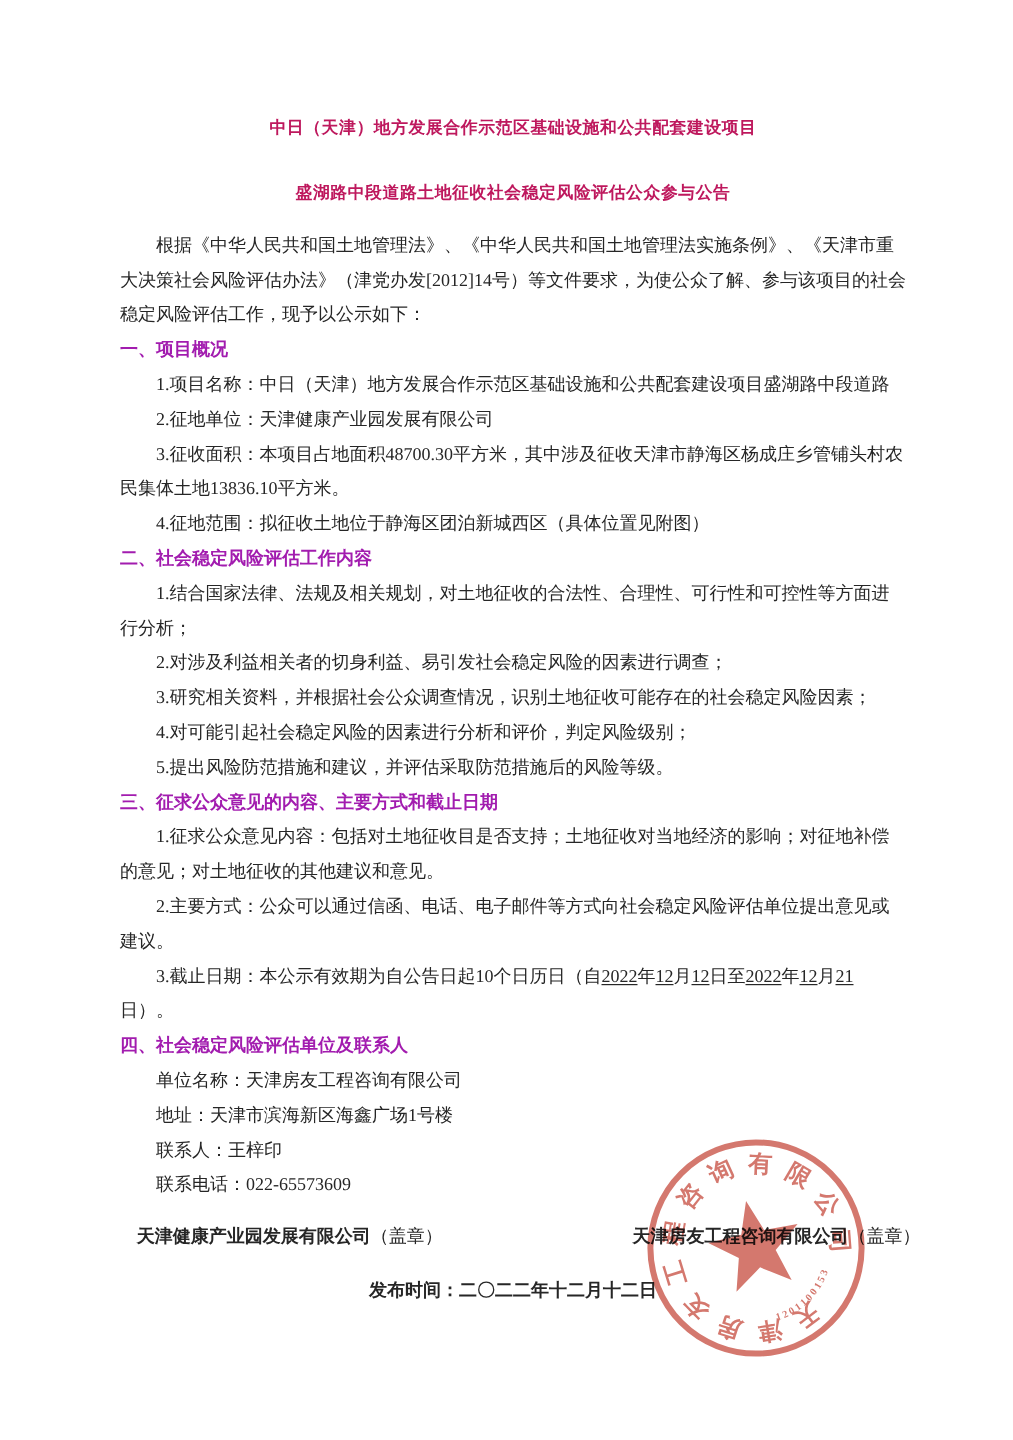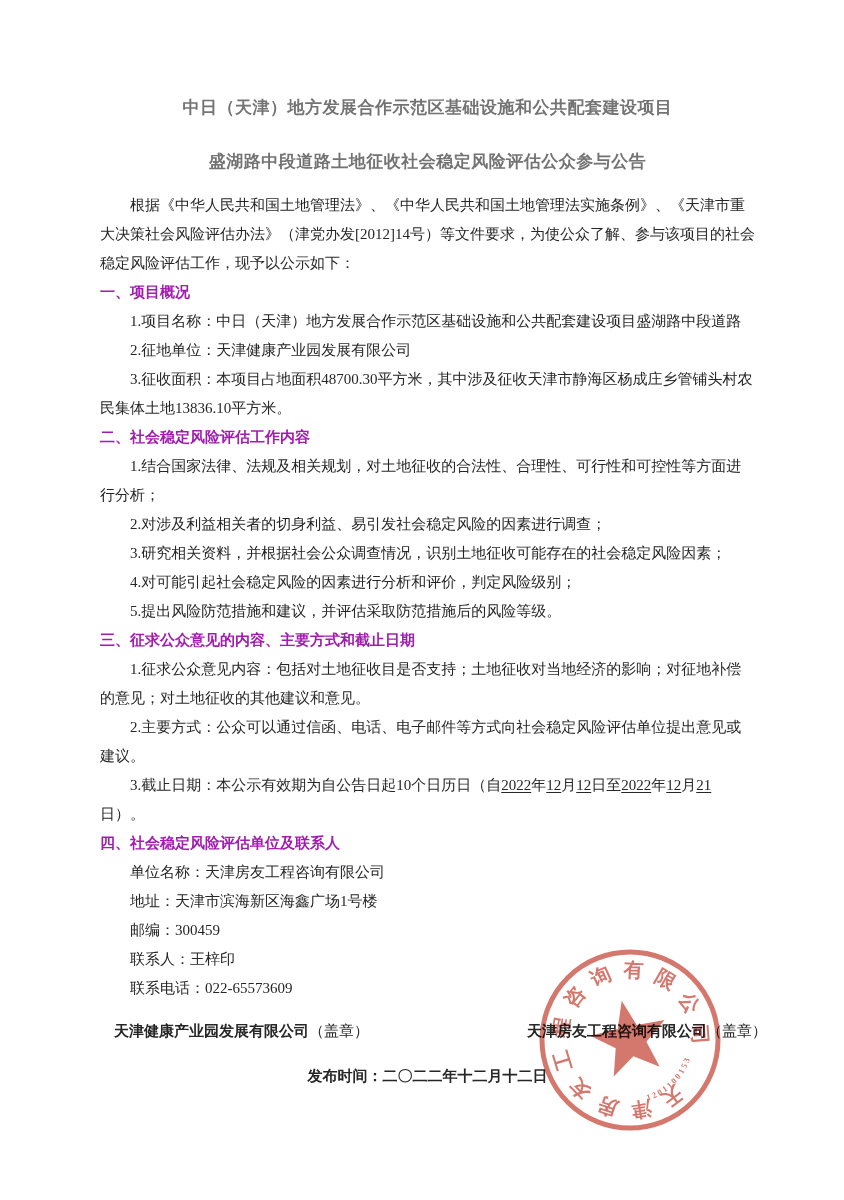--- a/index.html
+++ b/index.html
@@ -10,26 +10,26 @@
     overflow:hidden;
     font-family:"Liberation Serif","DejaVu Serif",serif;
     color:#262626;
   }
   .content{
     position:absolute;
     left:100px;top:93px;
     width:655px;
   }
   .doc-title{
-    font-size:17px;
+    font-size:14px;
     font-weight:700;
     text-align:center;
     line-height:30px;
     letter-spacing:0.5px;
-    color:#737373;
+    color:#be185d;
   }
   .doc-title.first{margin-bottom:24px;}
   .doc-title.second{margin-bottom:14px;}
   .body-text{font-size:15px;line-height:29px;}
   .body-text p{margin:0;text-indent:2em;}
   .body-text p.heading{font-weight:700;text-indent:0;color:#a21caf;}
   .u{text-decoration:underline;text-underline-offset:2px;}
   .signature-row{
     display:flex;
     justify-content:space-between;
@@ -74,37 +74,37 @@
     <div class="doc-title first">中日（天津）地方发展合作示范区基础设施和公共配套建设项目</div>
     <div class="doc-title second">盛湖路中段道路土地征收社会稳定风险评估公众参与公告</div>
 
     <div class="body-text">
       <p>根据《中华人民共和国土地管理法》、《中华人民共和国土地管理法实施条例》、《天津市重大决策社会风险评估办法》（津党办发[2012]14号）等文件要求，为使公众了解、参与该项目的社会稳定风险评估工作，现予以公示如下：</p>
 
       <p class="heading">一、项目概况</p>
       <p>1.项目名称：中日（天津）地方发展合作示范区基础设施和公共配套建设项目盛湖路中段道路</p>
       <p>2.征地单位：天津健康产业园发展有限公司</p>
       <p>3.征收面积：本项目占地面积48700.30平方米，其中涉及征收天津市静海区杨成庄乡管铺头村农民集体土地13836.10平方米。</p>
+      <p>4.征地范围：拟征收土地位于静海区团泊新城西区（具体位置见附图）</p>
 
       <p class="heading">二、社会稳定风险评估工作内容</p>
       <p>1.结合国家法律、法规及相关规划，对土地征收的合法性、合理性、可行性和可控性等方面进行分析；</p>
       <p>2.对涉及利益相关者的切身利益、易引发社会稳定风险的因素进行调查；</p>
       <p>3.研究相关资料，并根据社会公众调查情况，识别土地征收可能存在的社会稳定风险因素；</p>
       <p>4.对可能引起社会稳定风险的因素进行分析和评价，判定风险级别；</p>
       <p>5.提出风险防范措施和建议，并评估采取防范措施后的风险等级。</p>
 
       <p class="heading">三、征求公众意见的内容、主要方式和截止日期</p>
       <p>1.征求公众意见内容：包括对土地征收目是否支持；土地征收对当地经济的影响；对征地补偿的意见；对土地征收的其他建议和意见。</p>
       <p>2.主要方式：公众可以通过信函、电话、电子邮件等方式向社会稳定风险评估单位提出意见或建议。</p>
       <p><span>3.截止日期：本公示有效期为自公告日起10个日历日（自</span><span class="u">2022</span><span>年</span><span class="u">12</span><span>月</span><span class="u">12</span><span>日至</span><span class="u">2022</span><span>年</span><span class="u">12</span><span>月</span><span class="u">21</span><span>日）。</span></p>
 
       <p class="heading">四、社会稳定风险评估单位及联系人</p>
       <p>单位名称：天津房友工程咨询有限公司</p>
       <p>地址：天津市滨海新区海鑫广场1号楼</p>
-      <p>邮编：300459</p>
       <p>联系人：王梓印</p>
       <p>联系电话：022-65573609</p>
     </div>
 
     <div class="signature-row">
       <span><span class="company">天津健康产业园发展有限公司</span><span class="seal-suffix">（盖章）</span></span>
       <span><span class="company">天津房友工程咨询有限公司</span><span class="seal-suffix">（盖章）</span></span>
     </div>
 
     <div class="publish-line">发布时间：二〇二二年十二月十二日</div>

